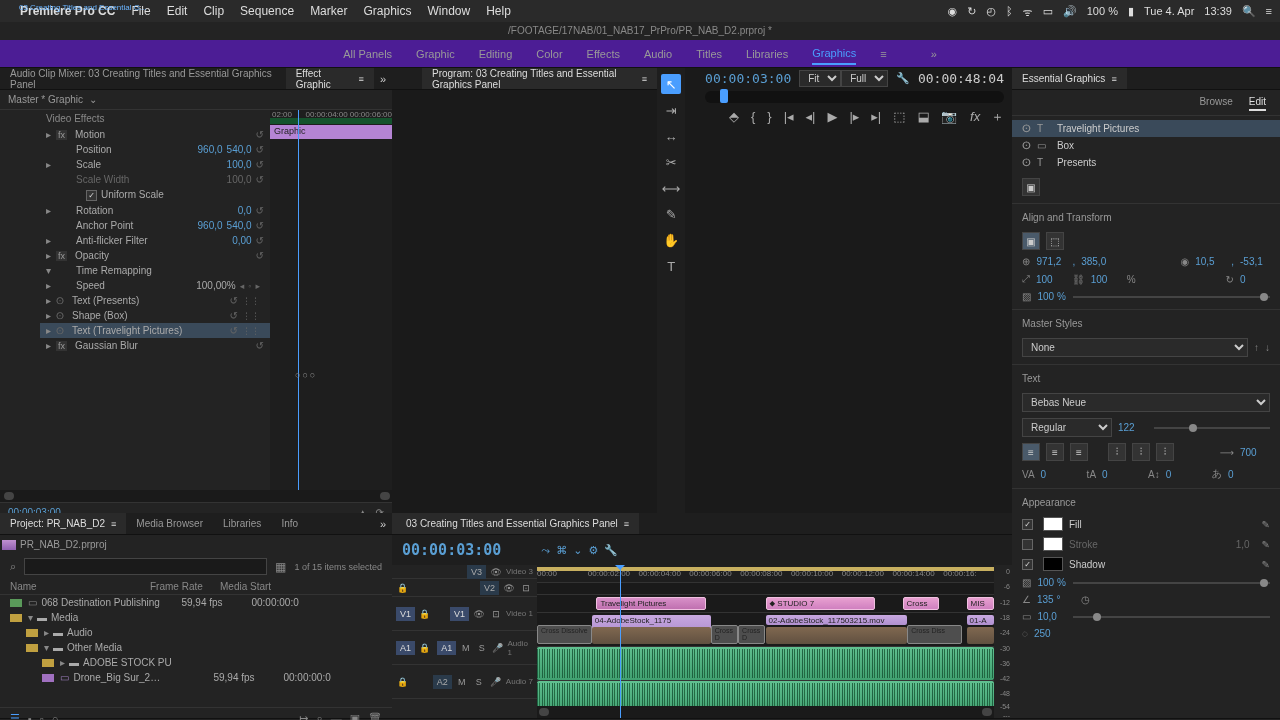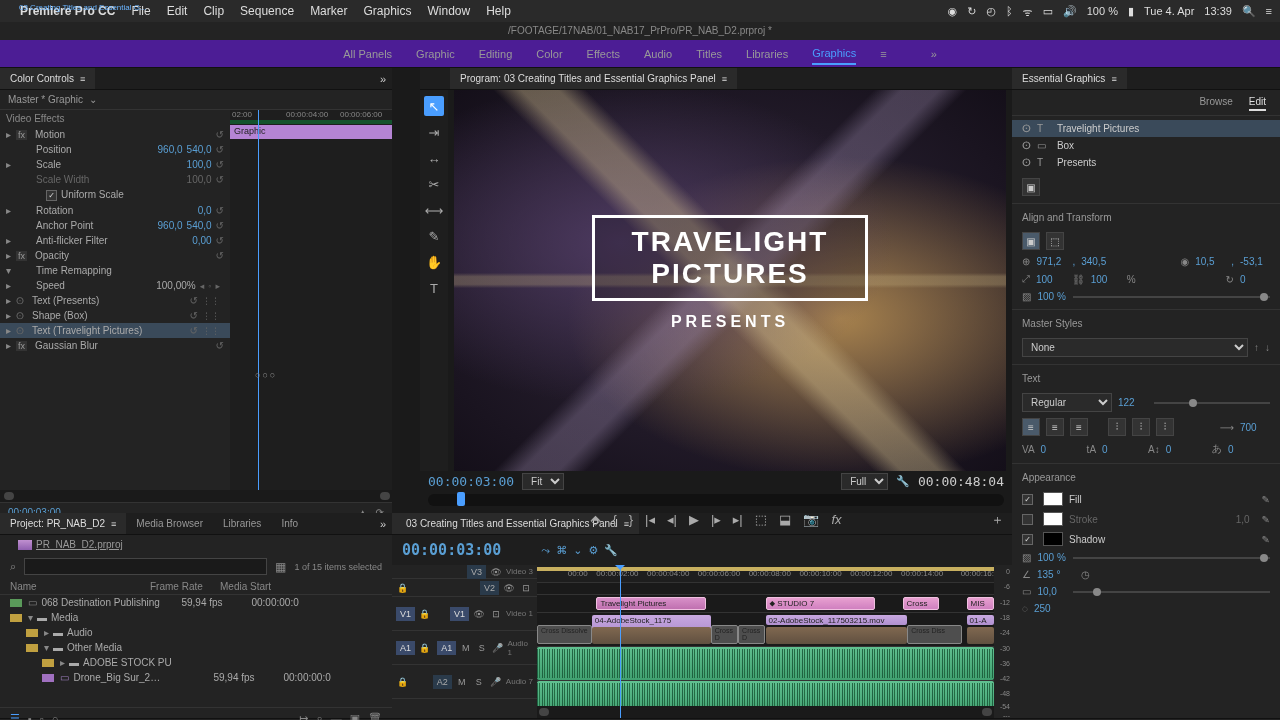--- a/index.html
+++ b/index.html
@@ -30,47 +30,47 @@
     .panel-tab.active { background: #2a2a2a; color: #ddd; }
     .panel-tab .menu-icon { margin-left: 6px; font-size: 9px; }
     .panel-tabs .overflow { margin-left: auto; padding: 0 6px; }
     
     .effect-controls { flex: 1; background: #232323; overflow: hidden; }
     .ec-header { display: flex; align-items: center; padding: 4px 8px; font-size: 10px; border-bottom: 1px solid #333; }
     .ec-header .master { color: #999; }
     .ec-header .clip { color: #6ab4ff; margin-left: 8px; }
     .ec-header .arrow { margin-left: 6px; color: #999; }
     
-    .ec-body { display: flex; height: 380px; }
+    .ec-body { display: flex; height: 380px; margin-left: 40px; }
     .ec-props { width: 230px; font-size: 10px; overflow-y: auto; }
     .ec-timeline { flex: 1; background: #1e1e1e; position: relative; }
     
     .ec-section { color: #888; padding: 3px 6px; }
     .ec-row { display: flex; align-items: center; padding: 2px 6px; }
     .ec-row .toggle { width: 10px; color: #888; }
     .ec-row .fx { font-size: 9px; color: #999; background: #333; padding: 0 2px; margin-right: 4px; }
     .ec-row .name { flex: 1; color: #aaa; padding-left: 4px; }
     .ec-row .name.indent { padding-left: 20px; }
     .ec-row .name.indent2 { padding-left: 30px; }
     .ec-row .val { color: #5a9fd4; margin-right: 4px; }
     .ec-row .reset { color: #666; font-size: 10px; cursor: pointer; }
     .ec-row .kf { color: #666; margin-right: 4px; font-size: 9px; }
     .ec-row.sel { background: #3a4a5a; }
     .checkbox { width: 11px; height: 11px; border: 1px solid #666; background: #333; display: inline-flex; align-items: center; justify-content: center; margin-right: 4px; }
     .checkbox.checked::after { content: '✓'; font-size: 8px; color: #ddd; }
     
-    .ec-time-ruler { height: 14px; display: flex; font-size: 8px; color: #888; border-bottom: 4px solid #14532d; justify-content: center; }
+    .ec-time-ruler { height: 14px; display: flex; font-size: 8px; color: #888; border-bottom: 6px solid #14532d; justify-content: center; }
     .ec-time-ruler span { flex: 1; text-align: left; padding-left: 2px; }
     .ec-clip-bar { height: 14px; background: #b584d4; color: #222; font-size: 9px; padding: 1px 4px; margin: 1px 0; }
     .ec-playhead-line { position: absolute; left: 28px; top: 0; bottom: 0; width: 1px; background: #4a9eff; }
     
     .ec-footer { display: flex; justify-content: space-between; padding: 4px 8px; font-size: 10px; color: #5a9fd4; border-top: 1px solid #333; }
     
     .project-panel { height: 205px; background: #232323; }
-    .project-path { padding: 4px 18px; font-size: 10px; color: #999; display: flex; align-items: center; gap: 4px; text-decoration: underline; }
+    .project-path { padding: 4px 2px; font-size: 10px; color: #999; display: flex; align-items: center; gap: 4px; }
     .bin-icon { width: 14px; height: 10px; background: linear-gradient(#c090d0, #9060b0); display: inline-block; }
     .project-search { display: flex; align-items: center; padding: 4px 10px; gap: 8px; }
     .project-search input { flex: 1; background: #1a1a1a; border: 1px solid #444; color: #ccc; padding: 2px 4px; font-size: 10px; }
     .project-search .status { color: #888; font-size: 9px; }
     .project-search .grid { color: #888; font-size: 12px; cursor: pointer; }
     .project-cols { display: flex; padding: 2px 10px; font-size: 10px; color: #888; border-bottom: 1px solid #333; }
     .project-cols .col1 { width: 140px; }
     .project-cols .col2 { width: 70px; }
     .project-items { overflow-y: auto; height: 112px; }
     .pi-row { display: flex; align-items: center; padding: 2px 10px; font-size: 10px; color: #aaa; }
@@ -82,21 +82,21 @@
     .pi-row .fr { width: 70px; }
     .pi-row .ms { }
     .project-footer { display: flex; align-items: center; padding: 4px 10px; gap: 8px; border-top: 1px solid #333; }
     .pf-btn { color: #888; cursor: pointer; font-size: 11px; }
     .pf-btn.sel { color: #4a9eff; }
     
     .tools-col { width: 28px; background: #1e1e1e; display: flex; flex-direction: column; align-items: center; padding-top: 6px; gap: 6px; }
     .tool-btn { width: 20px; height: 20px; display: flex; align-items: center; justify-content: center; color: #aaa; cursor: pointer; font-size: 13px; }
     .tool-btn.active { background: #4a9eff; color: #fff; border-radius: 2px; }
     
-    .program-panel { flex: 1; display: flex; flex-direction: column; background: #1a1a1a; margin-left: 28px; }
+    .program-panel { flex: 1; display: flex; flex-direction: row; background: #1a1a1a; }
     .program-area { display: flex; flex: 1; }
     .viewer { flex: 1; background: #000; position: relative; overflow: hidden; margin: 0 6px; }
     .viewer-img { width: 100%; height: 100%; background: 
       radial-gradient(ellipse at 30% 40%, rgba(80,60,100,0.9), transparent 50%),
       radial-gradient(ellipse at 70% 60%, rgba(180,140,80,0.9), transparent 50%),
       radial-gradient(ellipse at 50% 50%, rgba(50,40,60,1), rgba(20,15,25,1));
       position: relative; }
     .viewer-roads { position: absolute; inset: 0; background:
       linear-gradient(45deg, transparent 45%, rgba(220,200,150,0.4) 48%, rgba(220,200,150,0.4) 52%, transparent 55%),
       linear-gradient(-45deg, transparent 45%, rgba(180,160,200,0.3) 48%, rgba(180,160,200,0.3) 52%, transparent 55%),
@@ -121,21 +121,21 @@
     .tl-tc { color: #5a9fd4; font-family: monospace; font-size: 15px; font-weight: 600; }
     .tl-tools { display: flex; gap: 6px; }
     .tl-tool { color: #5a9fd4; font-size: 11px; cursor: pointer; }
     .tl-body { flex: 1; display: flex; overflow: hidden; }
     .tl-track-headers { width: 145px; background: #232323; }
     .tl-tracks { flex: 1; position: relative; background: #1a1a1a; }
     .tl-meters { width: 18px; background: #232323; position: relative; font-size: 7px; color: #888; }
     .meter-tick { position: absolute; right: 2px; }
     
     .tl-ruler { height: 18px; background: #1e1e1e; display: flex; align-items: center; font-size: 8px; color: #888; border-bottom: 1px solid #333; position: relative; }
-    .tl-ruler span { flex: 1; text-align: right; }
+    .tl-ruler span { flex: 1; }
     .tl-playhead { position: absolute; left: 18.2%; top: 0; bottom: 0; width: 1px; background: #4a9eff; z-index: 5; }
     .tl-playhead::before { content:''; position:absolute; top:0; left:-5px; border: 5px solid transparent; border-top-color: #4a9eff; }
     .tl-workbar { position: absolute; top: 2px; left: 0; right: 0; height: 4px; background: #c8b060; }
     
     .track-header { height: 28px; display: flex; align-items: center; padding: 0 4px; font-size: 9px; color: #999; border-bottom: 1px solid #333; gap: 3px; }
     .track-header .label { background: #3a4a6a; color: #ddd; padding: 2px 4px; font-size: 9px; }
     .track-header .label2 { background: #2a3a4a; color: #aaa; padding: 2px 4px; font-size: 9px; }
     .track-header .tog { width: 14px; text-align: center; cursor: pointer; }
     .track-header.audio { height: 34px; }
     
@@ -219,22 +219,23 @@
   <span class="tab">Libraries</span>
   <span class="tab active">Graphics</span>
   <span class="tab">≡</span>
   <span class="overflow" style="margin-left:20px">»</span>
 </div>
 
 <div class="main-area">
 
   <div class="left-col">
     <div class="panel-tabs">
+      <div class="panel-tab">Audio Clip Mixer: 03 Creating Titles and Essential Graphics Panel</div>
       <div class="panel-tab active">
-          <span>Color Controls</span>
+          <span>Effect Graphic</span>
           <span class="menu-icon">≡</span>
         </div>
       <span class="overflow">»</span>
     </div>
     <div class="effect-controls">
       <div class="ec-header">
         <span class="master">Master * Graphic</span>
         <span class="arrow">⌄</span>
         <span class="clip">03 Creating Titles and Essential G...</span>
       </div>
@@ -665,21 +666,21 @@
         </div>
       <div class="eg-section title">Align and Transform</div>
       <div class="eg-row">
         <span class="eg-btn active">▣</span>
         <span class="eg-btn">⬚</span>
       </div>
       <div class="eg-row">
         <span style="color:#888">⊕</span>
         <span class="eg-val">971,2</span>
           <span style="color:#5a9fd4">,</span>
-        <span class="eg-val">340,5</span>
+        <span class="eg-val">385,0</span>
         <span style="flex:1"></span>
         <span style="color:#888">◉</span>
         <span class="eg-val">10,5</span>
           <span style="color:#5a9fd4">,</span>
         <span class="eg-val">-53,1</span>
       </div>
       <div class="eg-row">
         <span style="color:#888">⤢</span>
         <span class="eg-val">100</span>
         <span style="color:#888">⛓</span>
@@ -696,20 +697,23 @@
             <div class="thumb" style="left:95%"></div>
           </div>
       </div>
       <div class="eg-section title">Master Styles</div>
       <div class="eg-row">
         <select class="eg-input"><option>None</option></select>
         <span style="color:#888">↑</span>
         <span style="color:#888">↓</span>
       </div>
       <div class="eg-section title">Text</div>
+      <div class="eg-row">
+          <select class="eg-input"><option>Bebas Neue</option></select>
+        </div>
       <div class="eg-row">
         <select class="eg-input" style="flex:0 0 90px"><option>Regular</option></select>
         <span class="eg-val">122</span>
         <div class="eg-slider">
             <div class="thumb" style="left:30%"></div>
           </div>
       </div>
       <div class="eg-row">
         <span class="eg-btn active">≡</span>
         <span class="eg-btn">≡</span>

